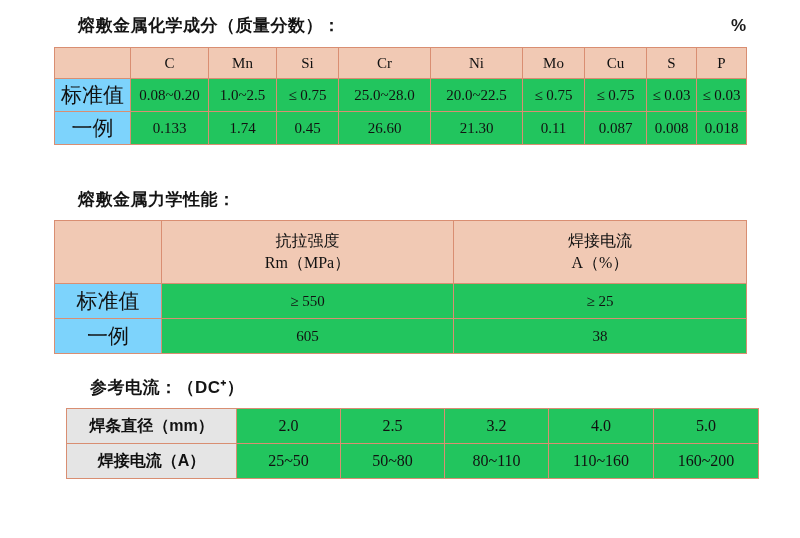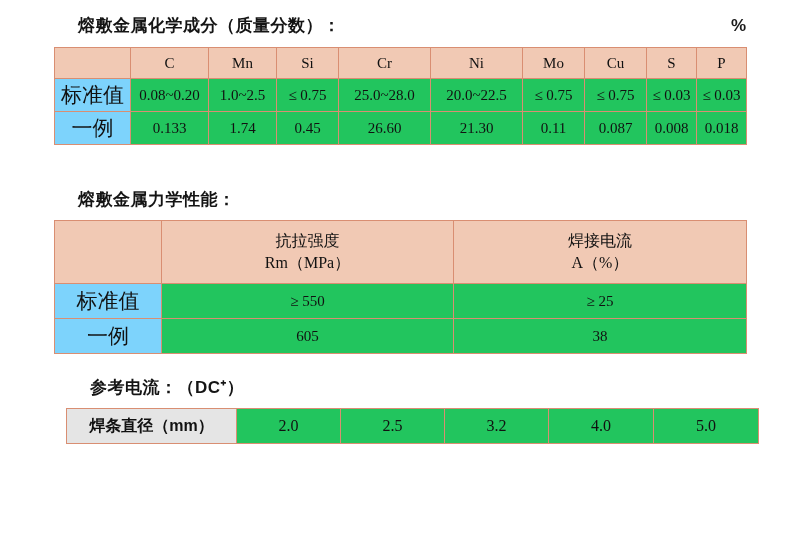--- a/index.html
+++ b/index.html
@@ -226,17 +226,25 @@
       </colgroup>
       <tbody>
         <tr>
           <td class="rowlabel">焊条直径（mm）</td>
           <td>2.0</td>
           <td>2.5</td>
           <td>3.2</td>
           <td>4.0</td>
           <td>5.0</td>
         </tr>
+        <tr>
+          <td class="rowlabel">焊接电流（A）</td>
+          <td>25~50</td>
+          <td>50~80</td>
+          <td>80~110</td>
+          <td>110~160</td>
+          <td>160~200</td>
+        </tr>
       </tbody>
     </table>
   </div>
 
 </div>
 
 </body></html>

